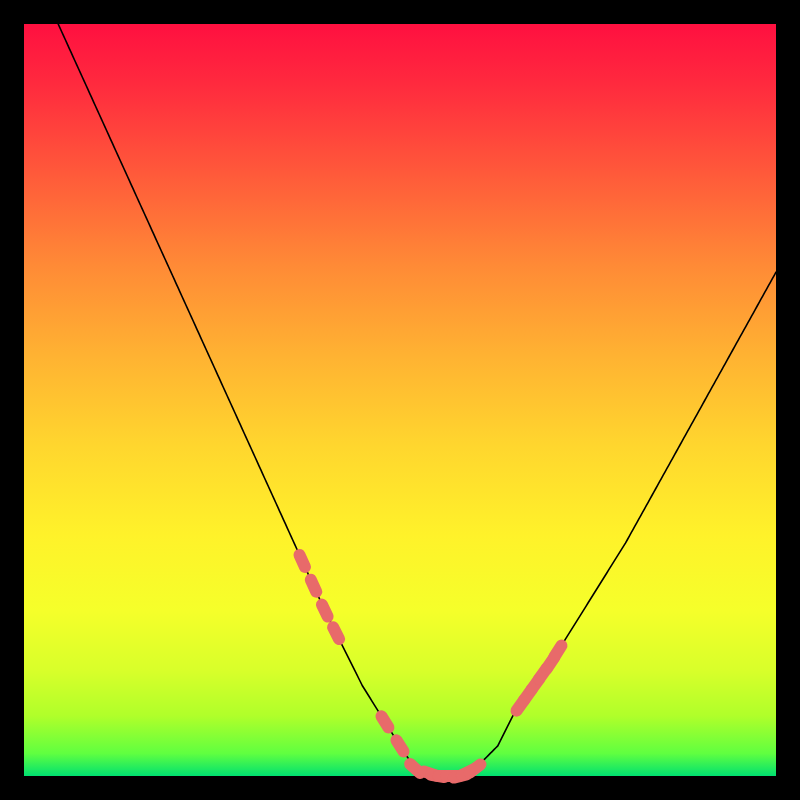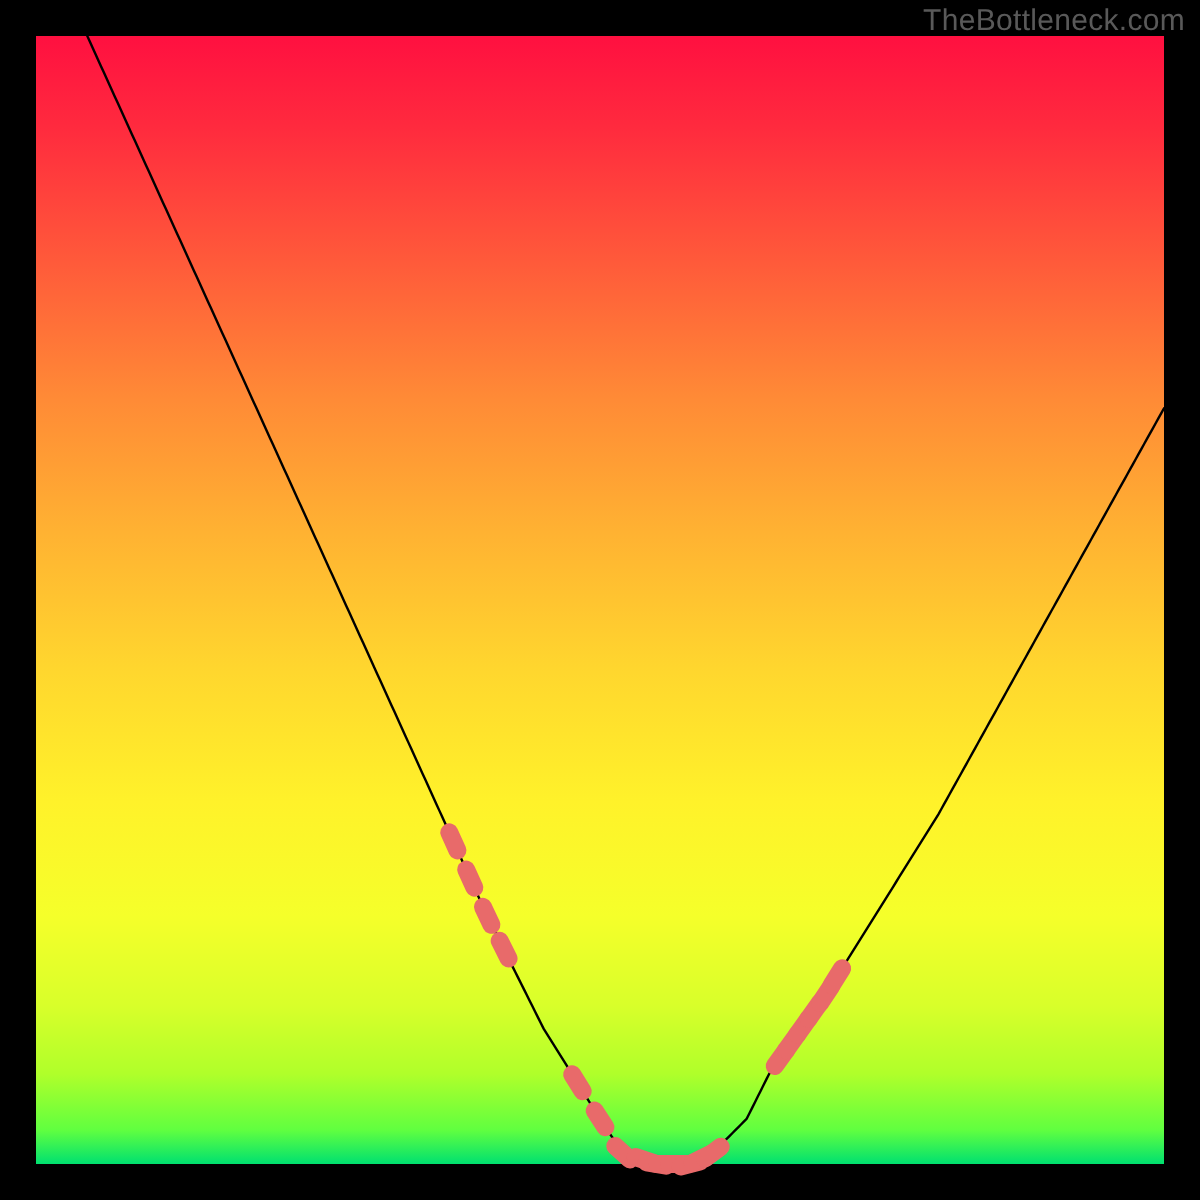--- a/index.html
+++ b/index.html
@@ -88,15 +88,14 @@
           <line x1="500.00" y1="676.15" x2="507.68" y2="665.41" stroke="#e86a6a" stroke-width="12" stroke-linecap="round"></line>
           <line x1="507.52" y1="665.63" x2="515.20" y2="654.89" stroke="#e86a6a" stroke-width="12" stroke-linecap="round"></line>
           <line x1="515.04" y1="655.10" x2="522.72" y2="644.36" stroke="#e86a6a" stroke-width="12" stroke-linecap="round"></line>
           <line x1="522.74" y1="644.69" x2="530.06" y2="633.71" stroke="#e86a6a" stroke-width="12" stroke-linecap="round"></line>
           <line x1="530.42" y1="632.76" x2="537.42" y2="621.57" stroke="#e86a6a" stroke-width="12" stroke-linecap="round"></line>
         </g>
     </svg>
 
   </div>
 
-  <div class="watermark">TheBottleneck.com</div>
 
 </div>
 
 </body></html>

